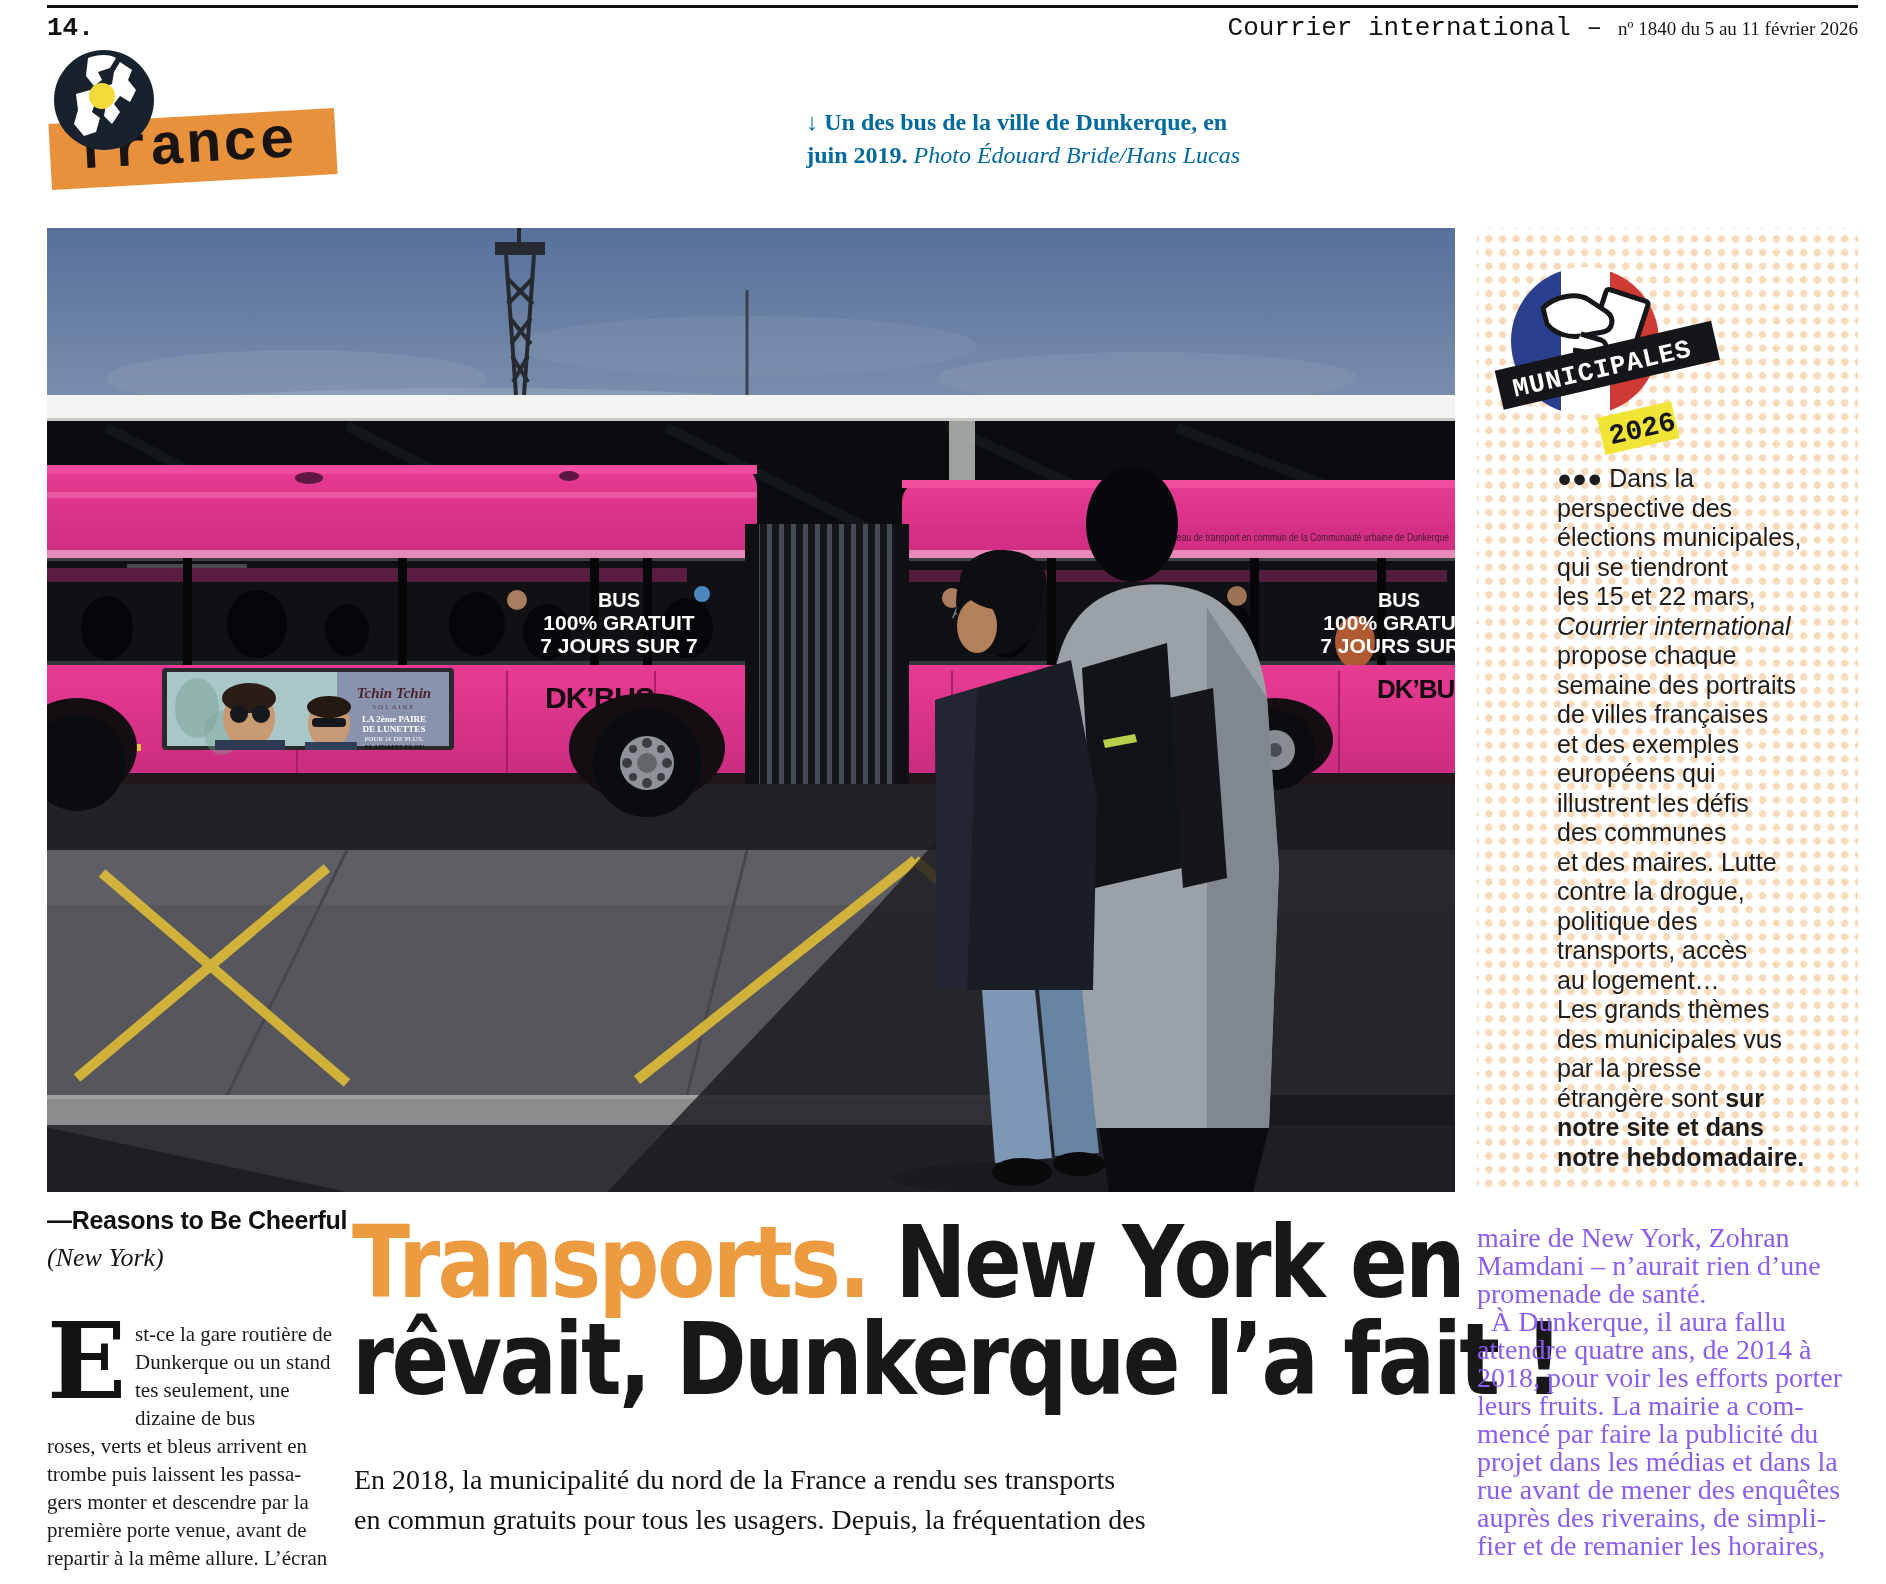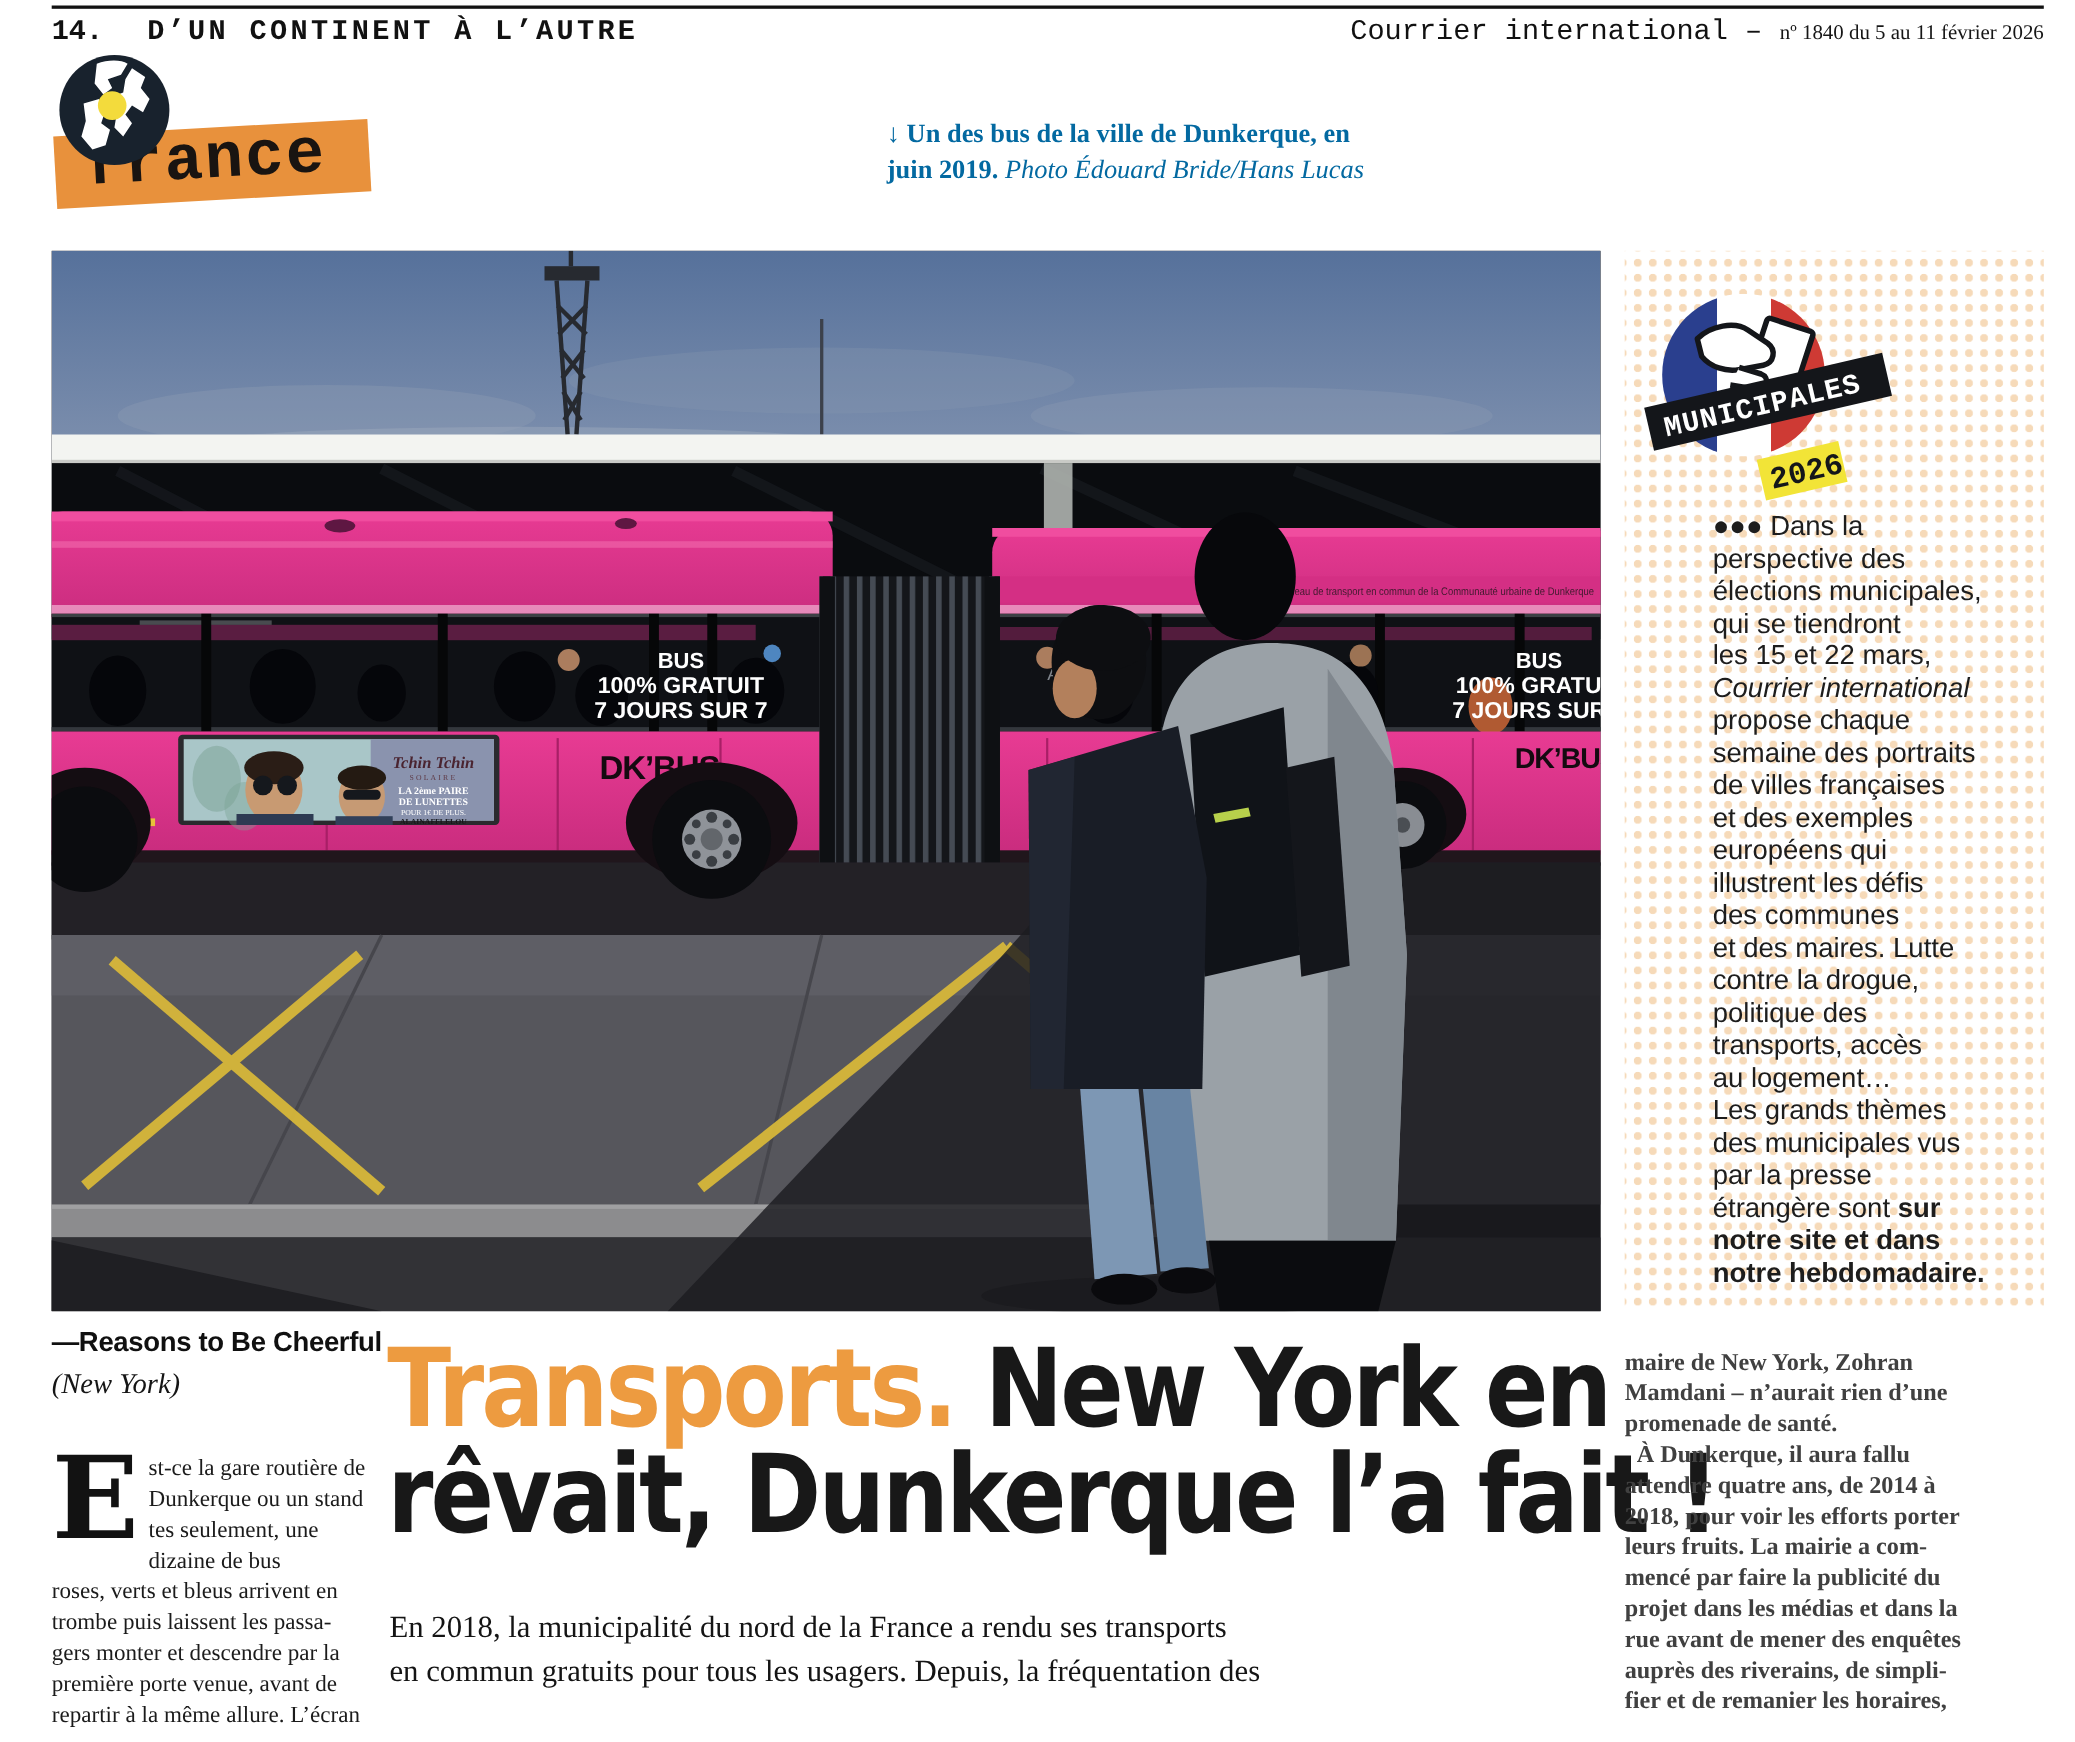--- a/index.html
+++ b/index.html
@@ -39,30 +39,29 @@
     letter-spacing:-3px;color:#181818;line-height:97px;}
   .hl-line{transform:scaleX(.86);transform-origin:0 50%;white-space:nowrap;}
   #headline .accent{color:#ED9B40;}
   #standfirst{left:354px;top:1460px;width:940px;font-family:"Liberation Serif","DejaVu Serif",serif;
     font-size:28px;line-height:40px;color:#141414;}
   #body-left{left:47px;top:1320px;width:296px;font-family:"Liberation Serif","DejaVu Serif",serif;
     font-size:21px;line-height:28px;color:#1b1b1b;}
   #body-left .drop{float:left;width:80px;height:84px;font-family:"DejaVu Serif",serif;font-weight:bold;
     font-size:104px;line-height:80px;color:#121212;margin:2px 8px 0 0;}
   #body-right{left:1477px;top:1224px;width:384px;font-family:"Liberation Serif","DejaVu Serif",serif;
-    font-size:22px;line-height:28px;color:#404040;font-weight:bold;}
+    font-size:28px;line-height:28px;color:#8b5cf6;}
   .tl{min-height:1em;}
 </style>
 </head>
 <body>
 
 <div class="abs" id="top-rule"></div>
 <div class="abs" id="header-left">
   <span>14.</span>
-  <span class="section">D’UN CONTINENT À L’AUTRE</span>
 </div>
 <div class="abs" id="header-right">
   <span id="masthead">Courrier international –</span>
   <span id="issue">nº 1840 du 5 au 11 février 2026</span>
 </div>
 
 <div class="abs" id="france-tag">
   <div id="france-label">france</div>
 </div>
 <svg class="abs" id="globe" width="108" height="108" viewBox="0 0 108 108">

